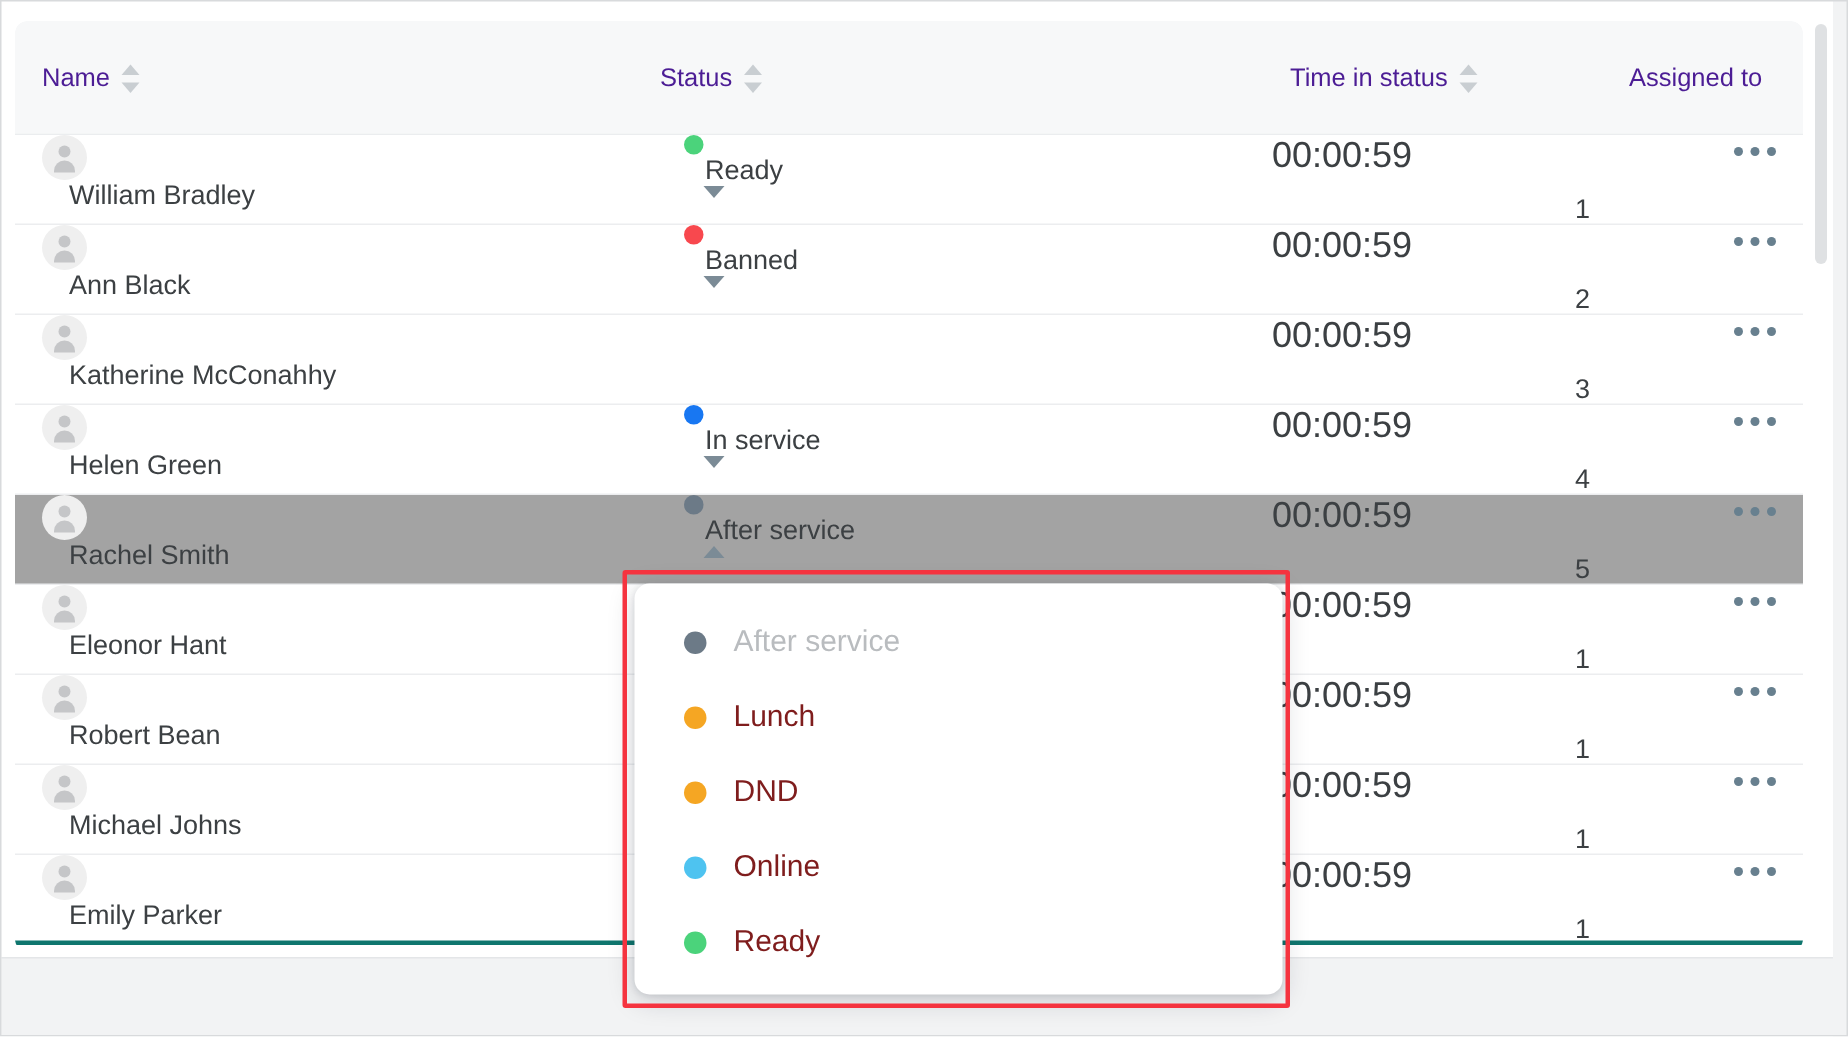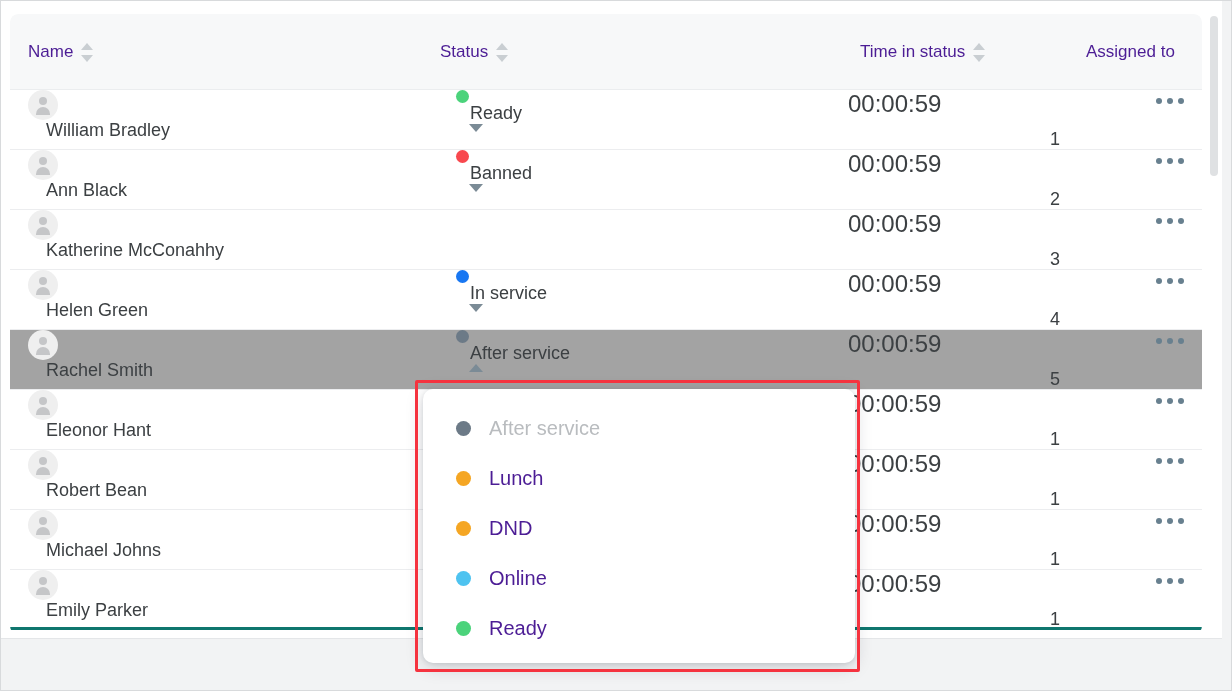--- a/index.html
+++ b/index.html
@@ -237,21 +237,21 @@
     cursor: pointer;
   }
   .dd-dot {
     width: 15px; height: 15px;
     border-radius: 50%;
     flex: 0 0 auto;
   }
   .dd-label {
     margin-left: 18px;
     font-size: 20px;
-    color: #4c1d95;
+    color: #7f1d1d;
     white-space: nowrap;
   }
   .dd-item.current .dd-label { color: #b9bcbf; }
 
   
   .redbox {
     position: absolute;
     left: 415px; top: 380px;
     width: 445px;
     height: 292px;

